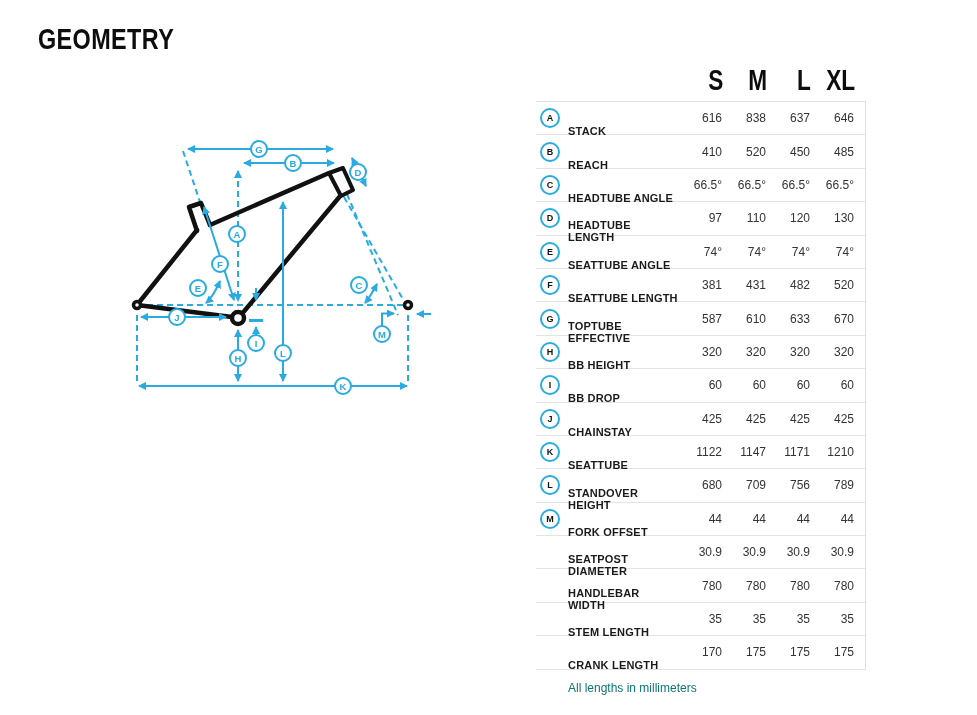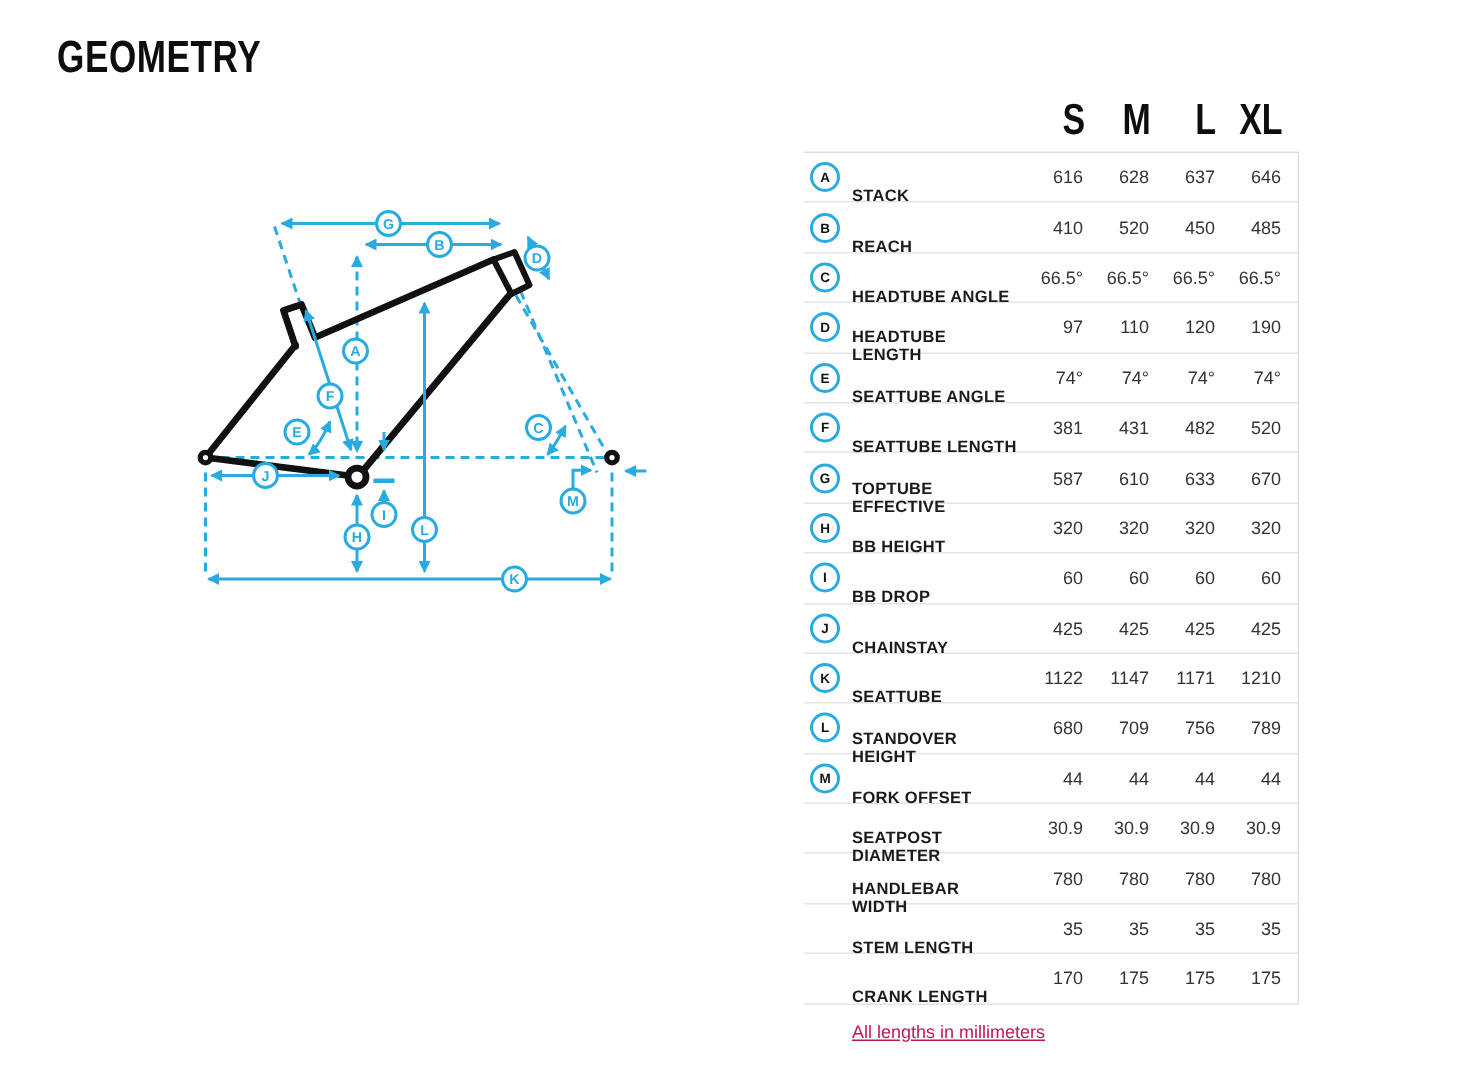--- a/index.html
+++ b/index.html
@@ -33,21 +33,21 @@
   .rows { border-right:1px solid #e0e0e0; }
   .trow { display:flex; align-items:center; height:33.4px; padding-right:11px;
           border-bottom:1px solid #e4e4e4; }
   .cell-badge { width:32px; display:flex; justify-content:flex-start; padding-left:4px; }
   .badge { width:20px; height:20px; border:2.5px solid #29ABE2; border-radius:50%;
            display:flex; align-items:center; justify-content:center;
            font-size:9px; font-weight:700; color:#111; }
   .nobadge { visibility:hidden; }
   .cell-label { flex:1; font-size:11px; font-weight:700; color:#1a1a1a; letter-spacing:.2px;margin-top:26px; }
   .cell-val { width:44px; text-align:right; font-size:12px; color:#333; }
-  .note { margin:11px 0 0 32px; font-size:12px; color:#be185d;text-decoration:underline; }
+  .note { margin:11px 0 0 32px; font-size:12px; color:#0f766e; }
 </style>
 </head>
 <body>
 
 <div class="page">
 
   <h1 class="title">GEOMETRY</h1>
 
   <svg class="diagram" width="345" height="262" viewBox="100 138 345 262" xmlns="http://www.w3.org/2000/svg">
     <defs>
@@ -160,21 +160,21 @@
       <div class="hcell"><span>L</span></div>
       <div class="hcell"><span>XL</span></div>
     </div>
     <div class="rows" id="rows">
   <div class="trow">
     <div class="cell-badge">
       <div class="badge">A</div>
     </div>
     <div class="cell-label">STACK</div>
     <div class="cell-val">616</div>
-    <div class="cell-val">628</div>
+    <div class="cell-val">838</div>
     <div class="cell-val">637</div>
     <div class="cell-val">646</div>
   </div>
 
   <div class="trow">
     <div class="cell-badge">
       <div class="badge">B</div>
     </div>
     <div class="cell-label">REACH</div>
     <div class="cell-val">410</div>
@@ -195,21 +195,21 @@
   </div>
 
   <div class="trow">
     <div class="cell-badge">
       <div class="badge">D</div>
     </div>
     <div class="cell-label">HEADTUBE LENGTH</div>
     <div class="cell-val">97</div>
     <div class="cell-val">110</div>
     <div class="cell-val">120</div>
-    <div class="cell-val">190</div>
+    <div class="cell-val">130</div>
   </div>
 
   <div class="trow">
     <div class="cell-badge">
       <div class="badge">E</div>
     </div>
     <div class="cell-label">SEATTUBE ANGLE</div>
     <div class="cell-val">74°</div>
     <div class="cell-val">74°</div>
     <div class="cell-val">74°</div>

